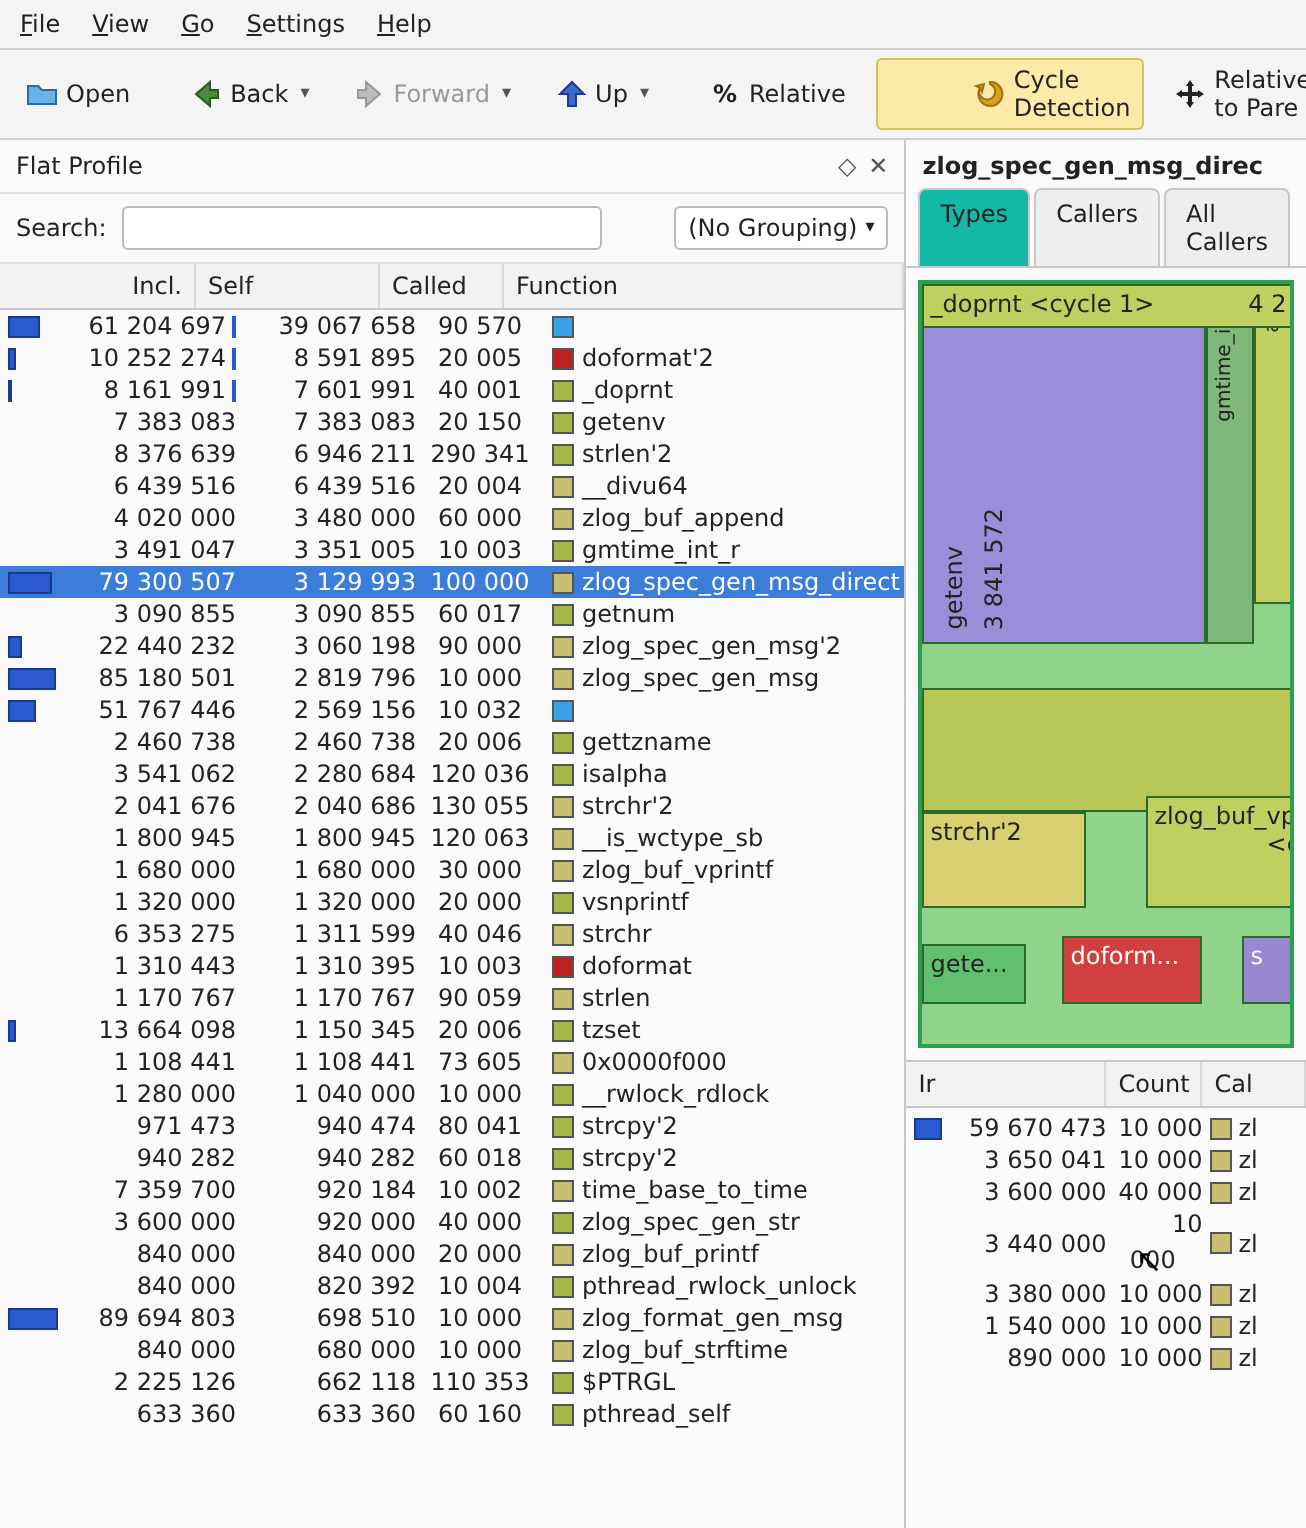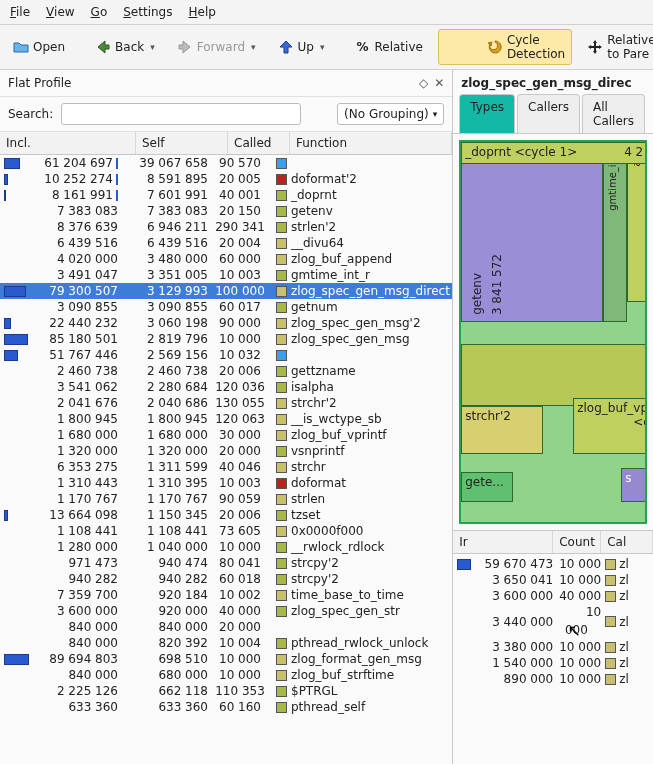--- a/index.html
+++ b/index.html
@@ -26,21 +26,21 @@
 .panel-title { display:flex; align-items:center; justify-content:space-between; padding: 6px 8px; font-weight: 500; border-bottom: 1px solid #e0e0e0;}
 .panel-title .win-icons { display:flex; gap:6px; color:#555; font-size:11px;}
 .searchrow { display:flex; align-items:center; gap:8px; padding:6px 8px; border-bottom:1px solid #e0e0e0;}
 .searchrow input { flex:0 0 240px; border:1px solid #bbb; padding:3px 5px; border-radius:3px; background:#fff;}
 .group-sel { margin-left:auto; border:1px solid #bbb; border-radius:3px; padding:3px 6px; background:#fff; display:flex; align-items:center; gap:4px;}
 
 
 .ftable { flex:1; overflow:hidden; }
 .fhead { display:flex; border-bottom:1px solid #c8c8c8; background:#f2f2f2; font-weight:500;}
 .fhead > div { padding:4px 6px; border-right:1px solid #d8d8d8;}
-.col-incl { width:136px; text-align:left;}
+.col-incl { width:98px; text-align:right;}
 .col-self { width:92px; text-align:left;}
 .col-called { width:62px; text-align:left;}
 .col-func { flex:1; text-align:left;}
 .fbody { overflow:hidden; height: 610px;}
 .frow { display:flex; align-items:center; padding:1px 0; }
 .frow.sel { background:#3b7dd8; color:#fff;}
 .frow .c-incl { width:118px; display:flex; align-items:center; justify-content:flex-start; gap:3px; padding-left:4px;}
 .frow .c-incl .num { flex:1; text-align:right; font-variant-numeric: tabular-nums; }
 .frow .c-self { width:92px; text-align:right; padding-right:2px; font-variant-numeric: tabular-nums; position:relative;}
 .frow .c-called { width:62px; text-align:center; padding-right:2px; font-variant-numeric: tabular-nums;}
@@ -494,20 +494,24 @@
               <span class="sw" style="background:#a8b848"></span>
               <span>zlog_spec_gen_str</span>
             </div>
           </div>
           <div class="frow">
             <div class="c-incl">
               <span class="num">840 000</span>
             </div>
             <div class="c-self">840 000</div>
             <div class="c-called">20 000</div>
+            <div class="c-func">
+              <span class="sw" style="background:#c8c070"></span>
+              <span>zlog_buf_printf <cycle 1=""></cycle></span>
+            </div>
           </div>
           <div class="frow">
             <div class="c-incl">
               <span class="num">840 000</span>
             </div>
             <div class="c-self">820 392</div>
             <div class="c-called">10 004</div>
             <div class="c-func">
               <span class="sw" style="background:#a8b848"></span>
               <span>pthread_rwlock_unlock</span>
@@ -589,20 +593,23 @@
         <span>strchr'2</span>
       </div>
       <div class="tm-box" style="left:112px;top:256px;width:74px;height:56px;background:#c0d060;">
         <span>zlog_buf_</span>
           <br>
         <span>vprintf &lt;c..</span>
       </div>
       <div class="tm-box" style="left:0;top:330px;width:52px;height:30px;background:#60c070;">
         <span>gete...</span>
       </div>
+      <div class="tm-box" style="left:70px;top:326px;width:70px;height:34px;background:#d04040;color:#fff;">
+        <span>doform...</span>
+      </div>
       <div class="tm-box" style="left:160px;top:326px;width:26px;height:34px;background:#9888d0;color:#fff;">
         <span>s</span>
       </div>
     </div>
 
     <div class="rlist-head">
       <div class="rc-ir">Ir</div>
       <div class="rc-cnt">Count</div>
       <div class="rc-cal">Cal</div>
     </div>

